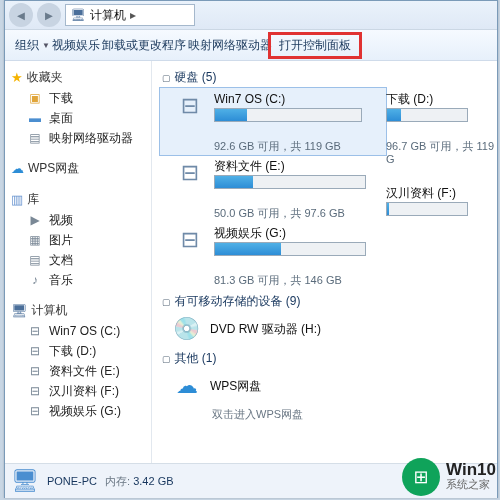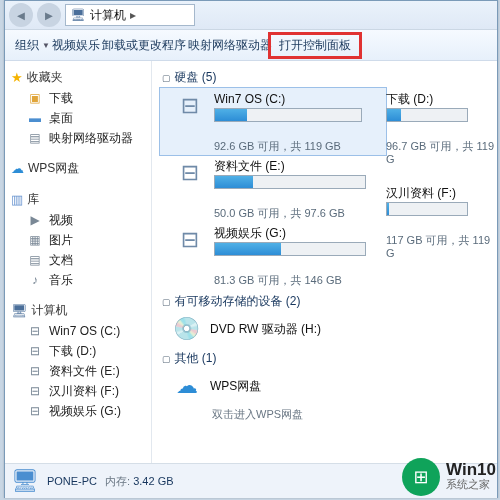--- a/index.html
+++ b/index.html
@@ -382,28 +382,27 @@
                 <div class="fill" style="width:18%"></div>
               </div>
             <div class="usage-text">96.7 GB 可用，共 119 G</div>
           </div>
           <div style="height:14px"></div>
           <div class="drive-right-stub">
             <div class="name">汉川资料 (F:)</div>
             <div class="usage-bar-cut">
                 <div class="fill" style="width:2%"></div>
               </div>
-            <div class="usage-text">117 GB 可用，共 119 G</div>
           </div>
         </div>
       </div>
 
       <div class="cat-hdr">
         <span class="tri">▢</span>
-        <span>有可移动存储的设备 (2)</span>
+        <span>有可移动存储的设备 (9)</span>
       </div>
       <div class="device-row">
         <div class="dicon">💿</div>
         <div>DVD RW 驱动器 (H:)</div>
       </div>
 
       <div class="cat-hdr">
         <span class="tri">▢</span>
         <span>其他 (1)</span>
       </div>

